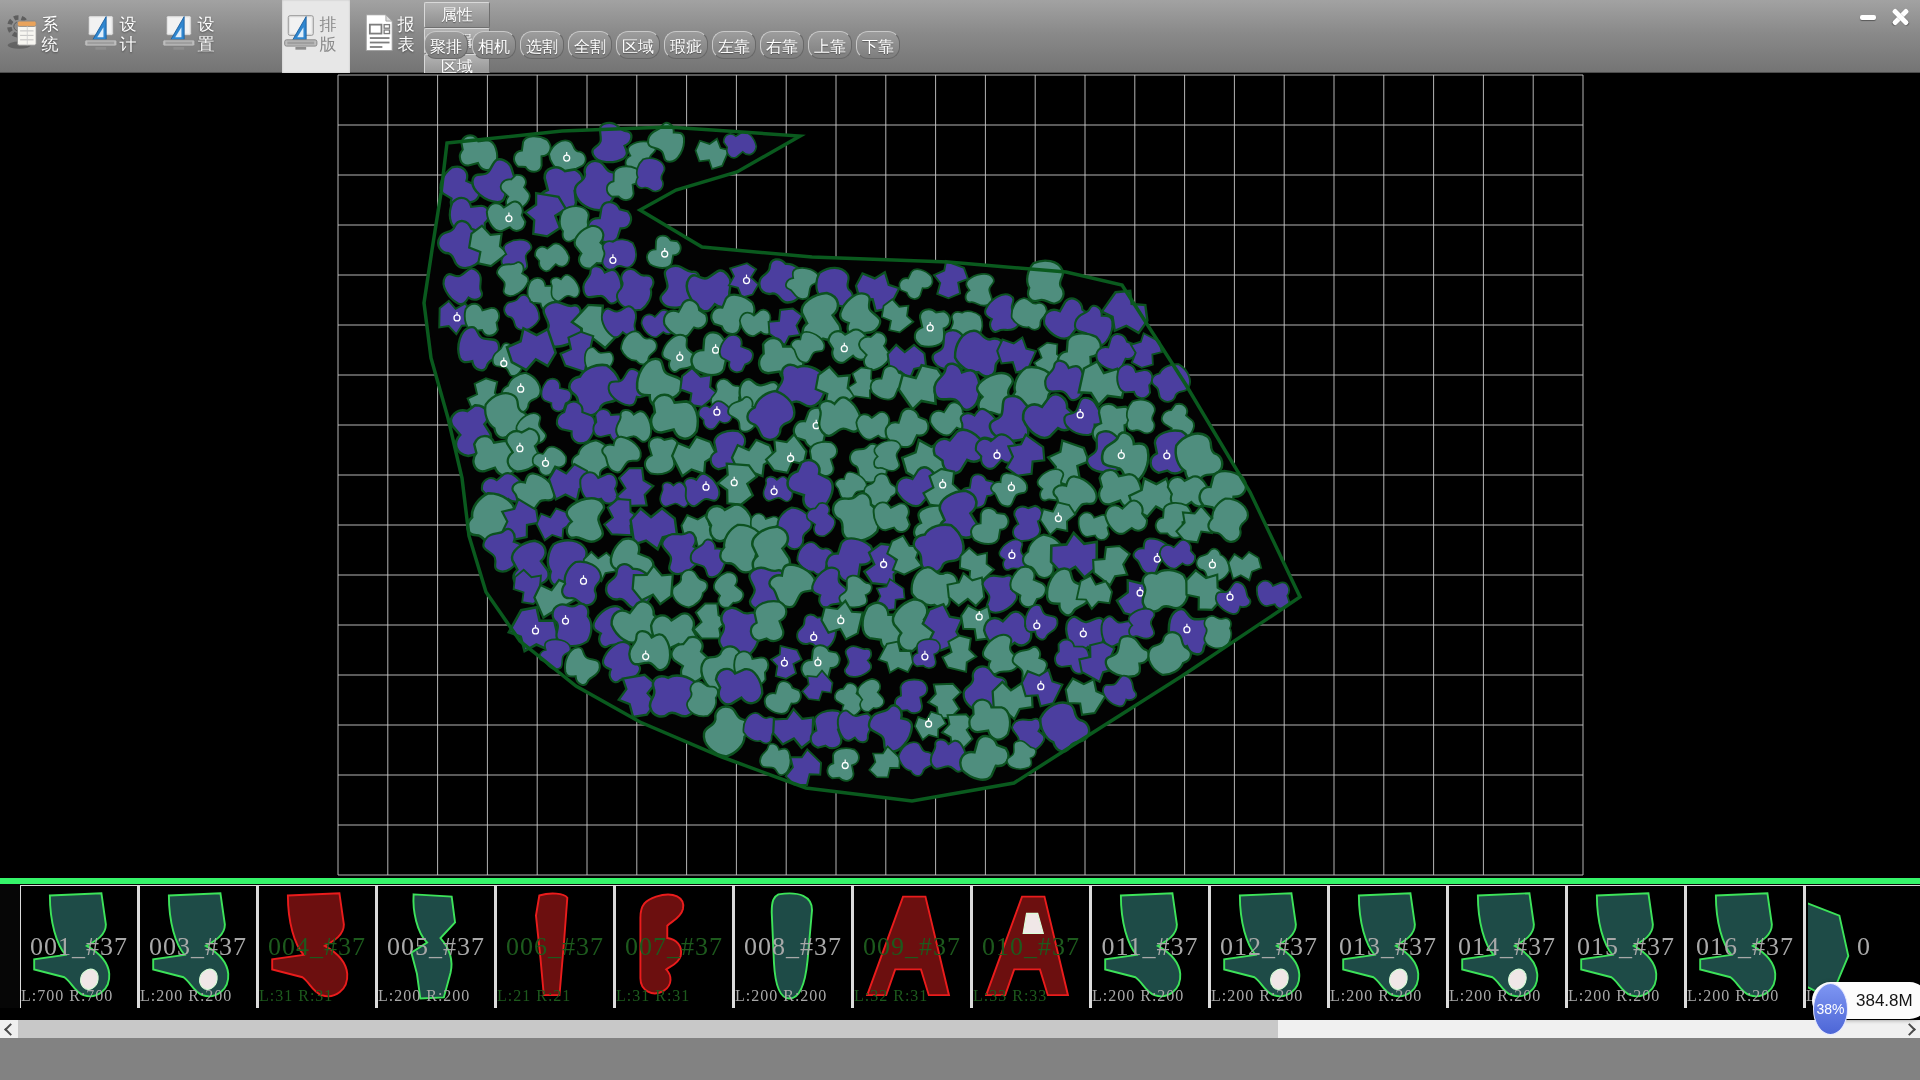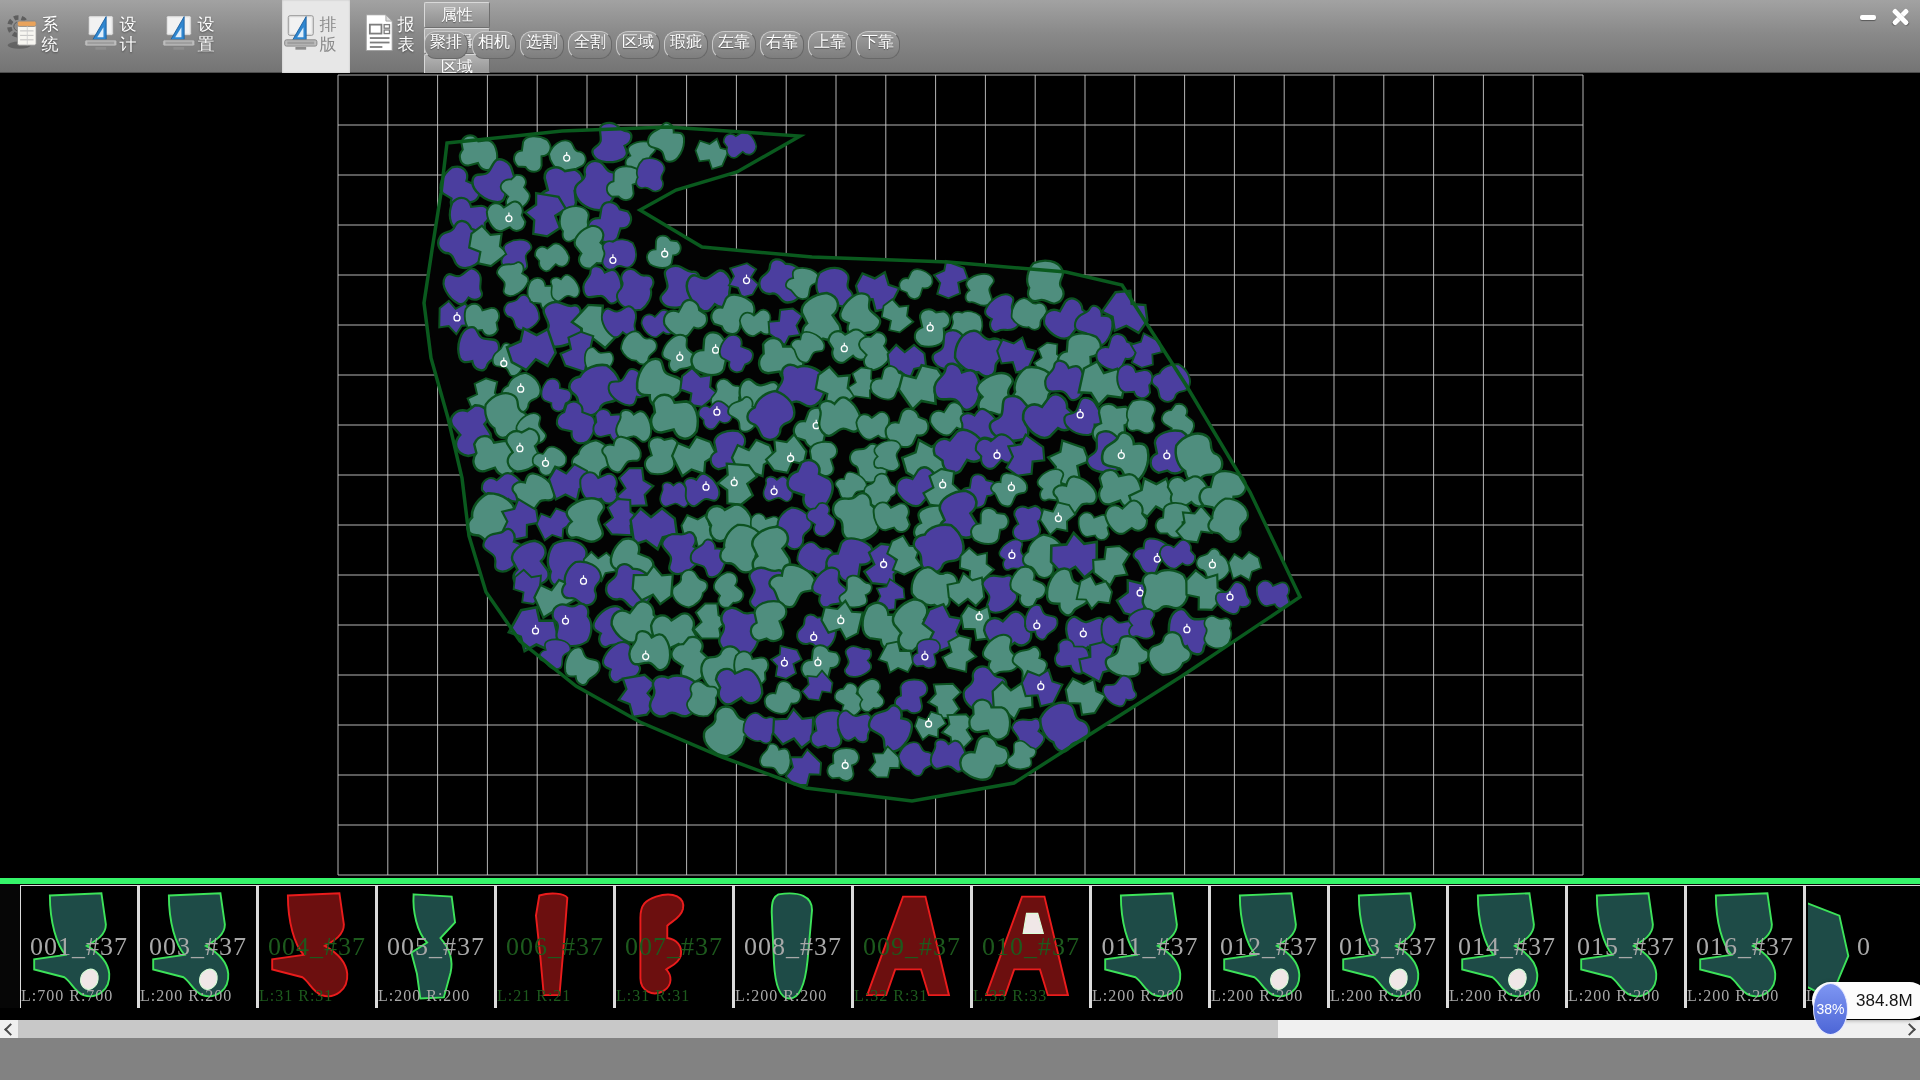--- a/index.html
+++ b/index.html
@@ -17,21 +17,21 @@
   .big-btn.is-active{background:#e7e7e7;box-shadow:inset 0 0 2px #bbb;margin-left:44px;}
   .big-btn.is-active .big-label{color:#8a8a8a;text-shadow:none;}
 
   .menu-rows{position:absolute;left:424px;top:0;}
   .menu-row1{position:absolute;left:0;top:2px;display:flex;flex-direction:column;}
   .menu-btn1{width:66px;height:26px;margin-right:2px;display:flex;align-items:center;justify-content:center;
     font-size:16px;color:#fff;text-shadow:0 1px 1px rgba(0,0,0,.4);
     background:linear-gradient(#b3b3b3,#8d8d8d);border:1px solid;border-color:#d9d9d9 #6f6f6f #6f6f6f #d9d9d9;
     border-radius:2px;box-sizing:border-box;cursor:pointer;}
   .menu-row2{position:absolute;left:0;top:31px;display:flex;}
-  .menu-btn2{width:44px;height:28px;margin-right:4px;display:flex;align-items:flex-start;justify-content:center;
+  .menu-btn2{width:44px;height:28px;margin-right:4px;display:flex;align-items:flex-end;justify-content:center;
     font-size:16px;color:#fff;text-shadow:0 1px 1px rgba(0,0,0,.4);
     background:linear-gradient(#9d9d9d,#7e7e7e);border:1px solid;border-color:#c9c9c9 #686868 #686868 #c9c9c9;
     border-radius:12px;box-sizing:border-box;cursor:pointer;}
 
   .win-controls{position:absolute;right:6px;top:4px;display:flex;gap:4px;}
   .win-btn{width:28px;height:26px;display:flex;align-items:center;justify-content:center;cursor:pointer;}
   .glyph-min{width:16px;height:5px;background:#fff;border-radius:2px;box-shadow:0 1px 1px rgba(0,0,0,.4);}
   .glyph-x{position:relative;width:18px;height:18px;}
   .glyph-x:before,.glyph-x:after{content:"";position:absolute;left:7px;top:-1px;width:5px;height:20px;background:#fff;
     border-radius:2px;box-shadow:0 1px 1px rgba(0,0,0,.35);}

